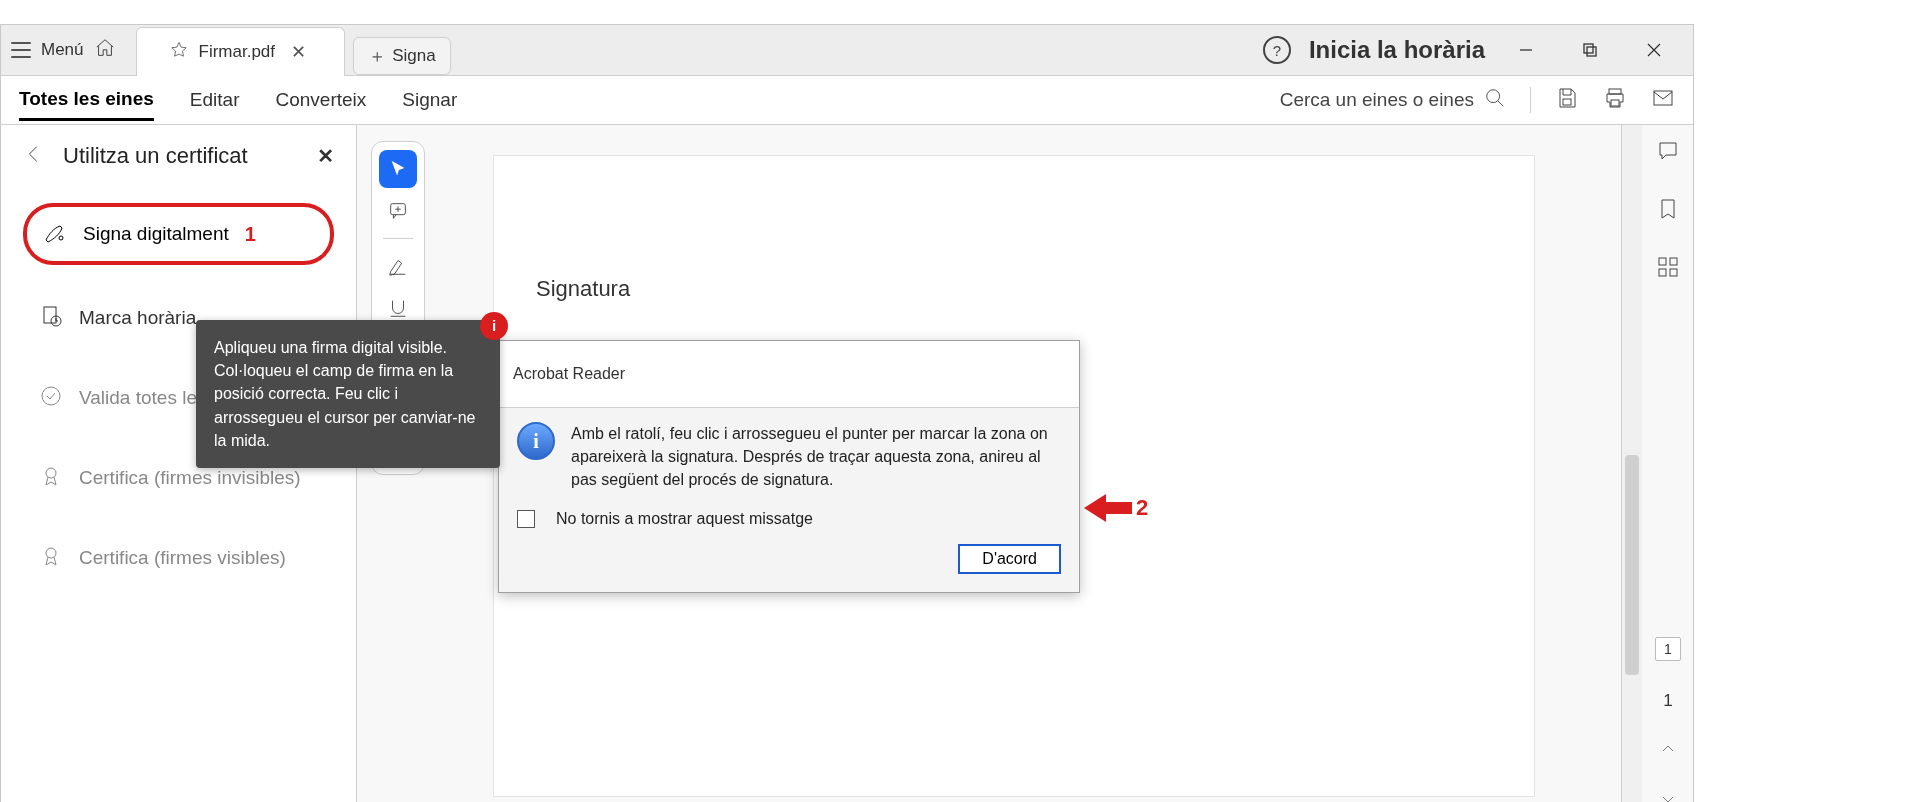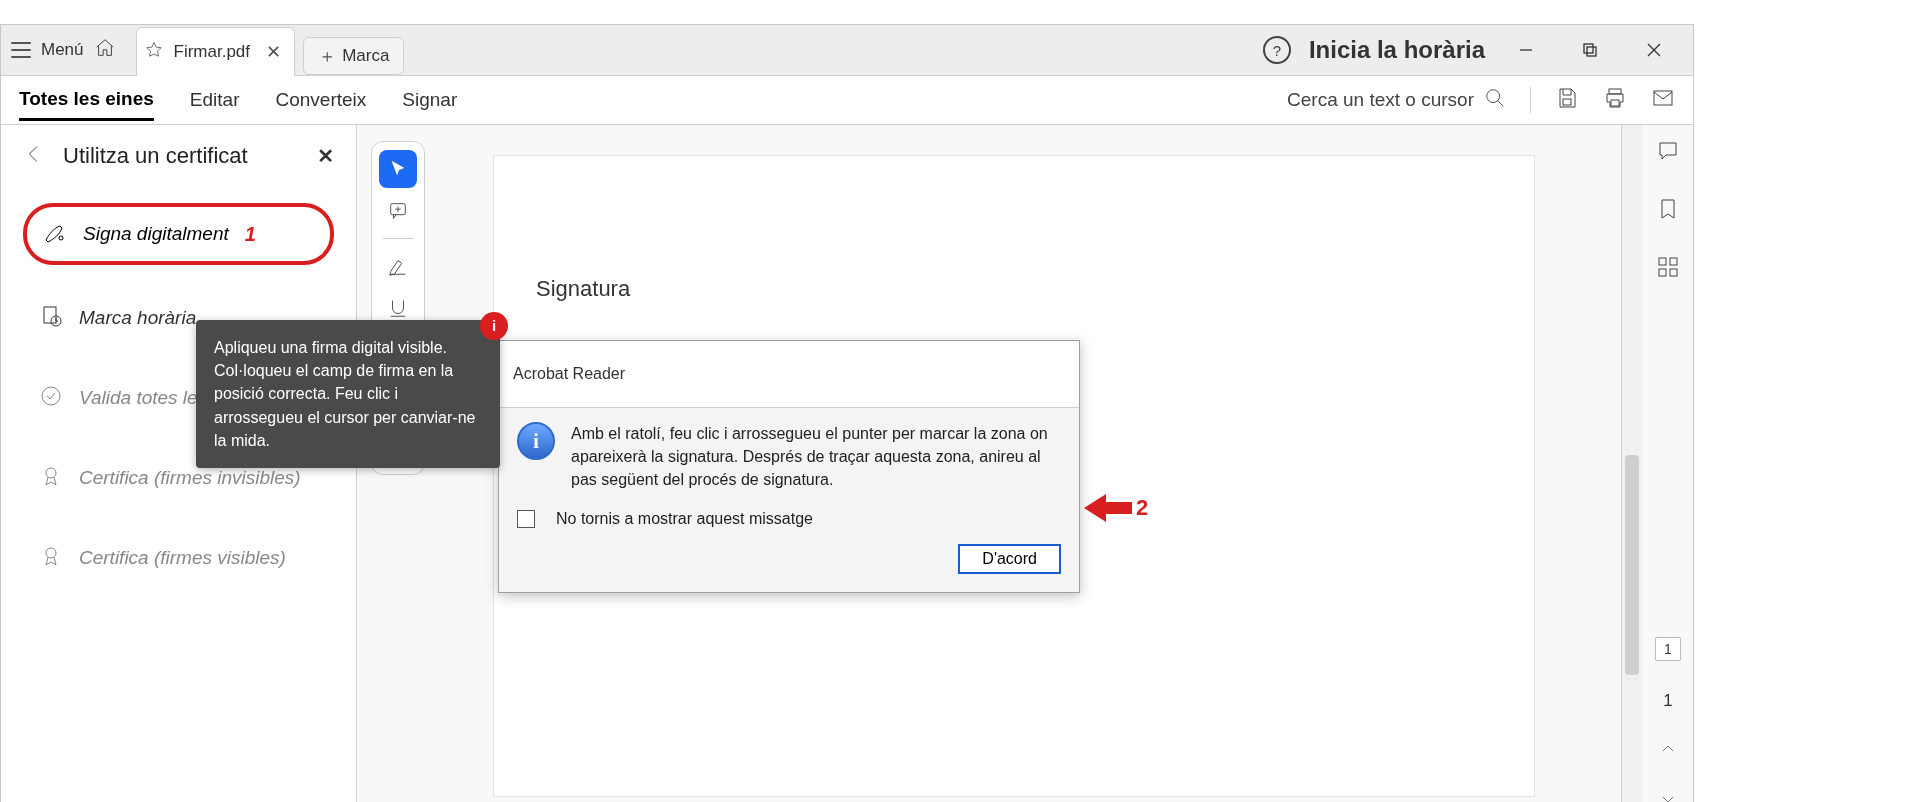--- a/index.html
+++ b/index.html
@@ -20,21 +20,21 @@
   .root{width:1694px;height:802px;display:flex;flex-direction:column;overflow:hidden;border:1px solid #c9c9c9;box-sizing:border-box;background:var(--workspace-bg);margin-top:24px;}
 
   
   .titlebar{height:50px;background:var(--window-bg);display:flex;align-items:stretch;border-bottom:1px solid var(--border);}
   .titlebar-left{display:flex;align-items:center;gap:10px;padding:0 10px;}
   .hamburger{width:20px;height:16px;display:flex;flex-direction:column;justify-content:space-between;}
   .hamburger span{display:block;height:2px;background:#555;border-radius:1px;}
   .menu-label{font-size:17px;color:#333;}
   .home-icon svg{width:22px;height:22px;stroke:#333;fill:none;}
   .tabbar{display:flex;align-items:flex-end;margin-left:10px;}
-  .tab{display:flex;align-items:center;gap:10px;height:48px;padding:0 7px;border-top-left-radius:6px;border-top-right-radius:6px;position:relative;}
+  .tab{display:flex;align-items:center;gap:10px;height:48px;padding:0 32px;border-top-left-radius:6px;border-top-right-radius:6px;position:relative;}
   .tab.active{background:#ffffff;border:1px solid var(--border);border-bottom:none;margin-bottom:-1px;}
   .tab .star svg{width:20px;height:20px;stroke:#555;fill:none;}
   .tab-title{font-size:17px;color:#333;}
   .tab-close{font-size:18px;color:#555;padding:2px 6px;border-radius:3px;}
   .newtab{display:flex;align-items:center;gap:6px;height:36px;margin:6px 0 0 8px;padding:0 14px;border:1px solid var(--border);border-radius:6px;font-size:17px;color:#333;background:#f3f3f3;}
   .newtab .plus{font-size:18px;color:#555;line-height:1;}
   .titlebar-right{margin-left:auto;display:flex;align-items:center;gap:18px;padding:0 16px;}
   .help-icon{width:24px;height:24px;border:2px solid #444;border-radius:50%;display:flex;align-items:center;justify-content:center;font-size:15px;color:#444;}
   .login{font-size:24px;font-weight:600;color:#333;}
   .win-btn{width:46px;height:46px;display:flex;align-items:center;justify-content:center;}
@@ -52,21 +52,21 @@
 
   
   .body{flex:1;display:flex;min-height:0;position:relative;}
 
   
   .sidebar{width:355px;background:var(--sidebar-bg);border-right:1px solid var(--border);display:flex;flex-direction:column;}
   .panel-header{display:flex;align-items:center;gap:18px;padding:18px 22px;}
   .panel-header .back svg{width:22px;height:22px;stroke:#333;fill:none;}
   .panel-header .title{font-size:22px;color:#222;flex:1;}
   .panel-header .close{font-size:20px;color:#333;font-weight:600;}
-  .panel-items{padding:16px 22px;display:flex;flex-direction:column;gap:26px;position:relative;font-style:italic;}
+  .panel-items{padding:16px 22px;display:flex;flex-direction:column;gap:26px;position:relative;}
   .panel-item{display:flex;align-items:center;gap:16px;font-size:19px;color:#333;padding:10px 16px;border-radius:30px;position:relative;min-height:34px;}
   .panel-item .pi-icon svg{width:24px;height:24px;stroke:currentColor;fill:none;}
   .panel-item.disabled{color:var(--muted);}
   .panel-item.highlight{border:4px solid var(--red);color:#000;}
   .panel-item .badge-num{font-weight:700;color:var(--red);font-size:20px;}
 
   
   .tooltip{position:absolute;left:195px;top:195px;width:268px;background:var(--tooltip);color:#fff;font-size:16px;line-height:1.45;padding:16px 18px;border-radius:4px;z-index:300;box-shadow:0 2px 8px rgba(0,0,0,.3);}
   .tooltip .tt-badge{position:absolute;top:-8px;right:-8px;width:28px;height:28px;border-radius:50%;background:var(--red);color:#fff;display:flex;align-items:center;justify-content:center;font-weight:700;font-size:15px;}
 
@@ -138,21 +138,21 @@
         <span class="star">
           <svg viewBox="0 0 24 24">
               <path d="M12 3l2.6 5.6 6 .6-4.5 4.2 1.3 6L12 16.9 6.6 19.4l1.3-6L3.4 9.2l6-.6z"></path>
             </svg>
         </span>
         <span class="tab-title">Firmar.pdf</span>
         <span class="tab-close">✕</span>
       </div>
       <div class="newtab">
         <span class="plus">＋</span>
-        <span>Marca</span>
+        <span>Signa</span>
       </div>
     </div>
 
     <div class="titlebar-right">
       <div class="help-icon">?</div>
       <span class="login">Inicia la horària</span>
       <div class="win-btn">
         <svg viewBox="0 0 16 16">
             <line x1="2" y1="8" x2="14" y2="8"></line>
           </svg>
@@ -173,21 +173,21 @@
   </div>
 
   <div class="toolbar">
     <span class="menu-item active">Totes les eines</span>
     <span class="menu-item">Editar</span>
     <span class="menu-item">Converteix</span>
     <span class="menu-item">Signar</span>
 
     <div class="toolbar-right">
       <div class="search-area">
-        <span>Cerca un text o cursor</span>
+        <span>Cerca un eines o eines</span>
         <span>
           <svg viewBox="0 0 24 24">
               <circle cx="10" cy="10" r="7"></circle>
               <line x1="15" y1="15" x2="21" y2="21"></line>
             </svg>
         </span>
       </div>
       <div class="divider"></div>
       <span class="tool-icon">
         <svg viewBox="0 0 24 24">

